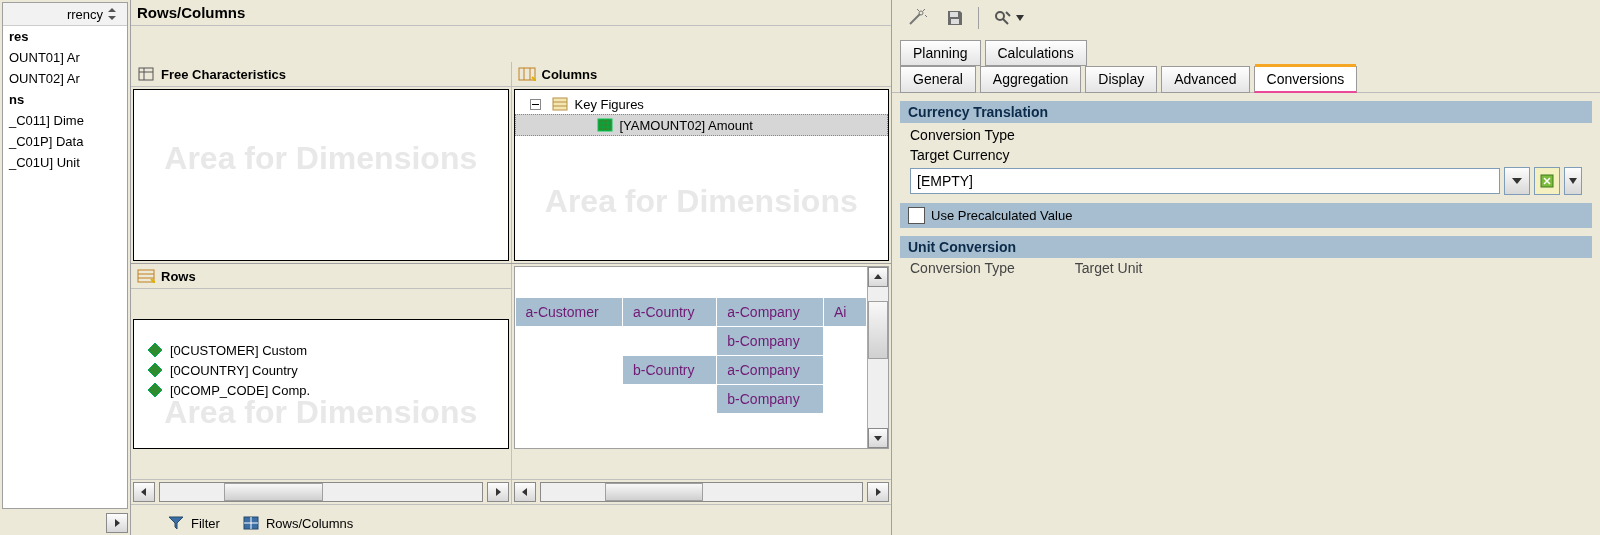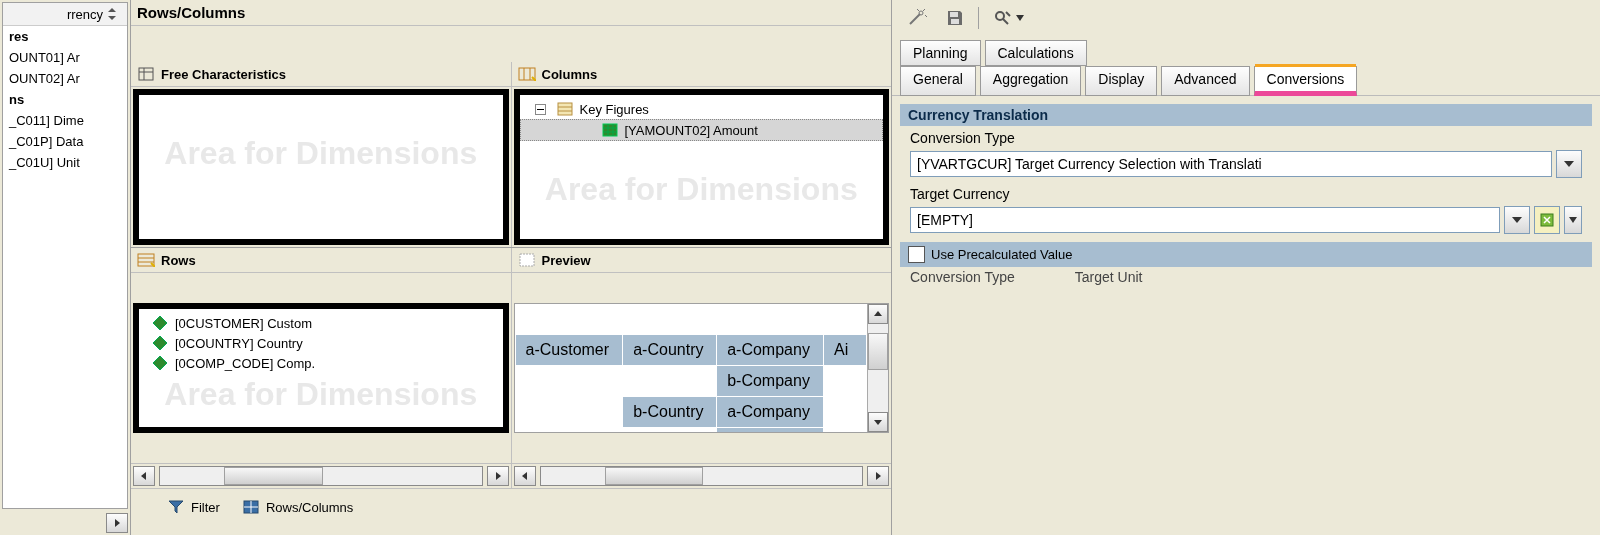--- a/index.html
+++ b/index.html
@@ -2,54 +2,54 @@
 <html><head>
 <meta charset="utf-8">
 <style>
 html,body{margin:0;padding:0;font-family:Tahoma,Arial,sans-serif;font-size:13px;color:#000;background:#ece9d8;overflow:hidden;}
 .root{display:flex;width:1600px;height:535px;}
 .panel-title{font-weight:700;font-size:15px;padding:4px 6px;border-bottom:1px solid #c0c0c0;background:#ece9d8;}
 .col-left{width:130px;border-right:1px solid #a0a0a0;display:flex;flex-direction:column;}
 .col-mid{width:760px;border-right:1px solid #a0a0a0;display:flex;flex-direction:column;}
 .col-right{flex:1;display:flex;flex-direction:column;}
 .section-hdr{display:flex;align-items:center;gap:6px;padding:4px 6px;border-bottom:1px solid #c0c0c0;font-weight:700;}
-.tree-area{position:relative;flex:1;overflow:hidden;background:#fff;border:6px solid #000000;margin:2px;}
+.tree-area{position:relative;flex:1;overflow:hidden;background:#fff;border:1px solid #000000;margin:2px;}
 .watermark{position:absolute;left:10px;right:10px;top:40%;transform:translateY(-50%);font-size:32px;font-weight:700;color:#e8e8e8;text-align:center;line-height:1.0;pointer-events:none;user-select:none;}
 .mid-top{display:flex;flex:1;min-height:0;}
 .mid-top > div{flex:1;display:flex;flex-direction:column;border-right:1px solid #c0c0c0;margin-top:36px;}
 .mid-top > div:last-child{border-right:none;}
 .mid-bottom{display:flex;height:240px;border-top:1px solid #a0a0a0;}
 .mid-bottom > div{flex:1;display:flex;flex-direction:column;border-right:1px solid #c0c0c0;gap:28px;}
 .mid-bottom > div:last-child{border-right:none;}
 .tree-item{display:flex;align-items:center;gap:6px;padding:2px 4px 2px 12px;}
 .tree-item.indent2{padding-left:80px;}
 .tree-item.sel{background:#d6d6d6;border:1px dotted #888;}
 .ico{display:inline-flex;width:18px;height:16px;align-items:center;justify-content:center;}
 svg{display:block;}
 .scrollpair{display:flex;align-items:center;gap:4px;padding:2px;border-top:1px solid #c0c0c0;background:#ece9d8;}
 .scrollbtn{width:20px;height:18px;border:1px solid #8a8a8a;background:linear-gradient(#fdfdfd,#d8d8d8);display:flex;align-items:center;justify-content:center;font-size:11px;color:#333;cursor:pointer;}
 .scrolltrack{flex:1;height:18px;border:1px solid #8a8a8a;background:#efefef;position:relative;}
 .scrollthumb{position:absolute;top:0;bottom:0;left:20%;width:30%;background:linear-gradient(#f8f8f8,#d0d0d0);border:1px solid #a0a0a0;}
-.tabs{display:flex;gap:10px;padding:6px 10px 16px 30px;border-top:1px solid #c0c0c0;background:#ece9d8;}
+.tabs{display:flex;gap:10px;padding:6px 10px 0 30px;border-top:1px solid #c0c0c0;background:#ece9d8;}
 .tab{display:flex;align-items:center;gap:6px;padding:4px 6px;cursor:pointer;}
 .preview-wrap{flex:1;display:flex;overflow:hidden;background:#fff;margin:2px;border:1px solid #a0a0a0;}
 .preview-table{border-collapse:collapse;width:100%;}
-.preview-table td{border:1px solid #fff;background:#a7bdd0;padding:6px 10px;font-size:16px;color:#000000;}
+.preview-table td{border:1px solid #fff;background:#a7bdd0;padding:6px 10px;font-size:14px;color:#701a75;}
 .preview-table td.blank{background:#fff;border:1px solid #fff;}
 .vscroll{width:20px;display:flex;flex-direction:column;background:#ece9d8;border-left:1px solid #aaa;}
 .vscroll .vbtn{height:18px;border:1px solid #8a8a8a;background:linear-gradient(#fdfdfd,#d8d8d8);display:flex;align-items:center;justify-content:center;font-size:10px;cursor:pointer;}
 .vscroll .vtrack{flex:1;background:#efefef;position:relative;}
 .vscroll .vthumb{position:absolute;left:0;right:0;top:10%;height:40%;background:linear-gradient(#f8f8f8,#d0d0d0);border:1px solid #a0a0a0;}
 .prop-head{padding:6px 8px;font-size:16px;border:1px solid #bbb;background:#fff;margin:4px;}
 .toolbar{display:flex;align-items:center;gap:8px;padding:4px 10px;}
 .toolbar .tbtn{width:28px;height:26px;border:1px solid transparent;display:flex;align-items:center;justify-content:center;cursor:pointer;}
 .tsep{width:1px;height:22px;background:#a0a0a0;}
 .rtabs{display:flex;flex-wrap:wrap;gap:4px;padding:0 8px;margin-top:4px;}
 .rtab{border:1px solid #9a9a9a;background:linear-gradient(#fefefe,#e4e4e4);padding:4px 12px;font-size:14px;cursor:pointer;position:relative;}
-.rtab.active{background:#fff;border-bottom:5px solid #ec4899;}
+.rtab.active{background:#fff;border-bottom:2px solid #ec4899;}
 .rtab.active::before{content:"";position:absolute;left:0;right:0;top:-3px;height:3px;background:#f5a623;}
 .group-title{background:#a7bdd0;color:#0b2b4a;font-weight:700;padding:3px 8px;margin-top:8px;font-size:14px;}
 .form-row{padding:4px 10px;}
 .form-label{font-size:14px;padding:4px 10px 0 10px;}
 .combo{display:flex;align-items:center;gap:4px;}
 .combo-input{flex:1;border:1px solid #7f9db9;background:#fff;padding:4px 6px;font-size:14px;height:26px;box-sizing:border-box;}
 .combo-btn{width:24px;height:26px;border:1px solid #7f9db9;background:linear-gradient(#fdfdfd,#d8d8d8);display:flex;align-items:center;justify-content:center;cursor:pointer;}
 .check-row{display:flex;align-items:center;gap:6px;background:#a7bdd0;padding:4px 8px;margin:4px 0 0 0;}
 .checkbox{width:15px;height:15px;border:1px solid #555;background:#fff;cursor:pointer;}
 .left-list{flex:1;background:#fff;border:1px solid #a0a0a0;margin:2px;overflow:hidden;font-size:13px;}
@@ -165,21 +165,21 @@
           <span class="ico">
             <svg width="18" height="14" viewBox="0 0 18 14">
                 <rect x="1" y="1" width="16" height="12" fill="none" stroke="#c08020"></rect>
                 <line x1="1" y1="5" x2="17" y2="5" stroke="#c08020"></line>
                 <line x1="1" y1="9" x2="17" y2="9" stroke="#c08020"></line>
                 <path d="M14 10 L18 14" stroke="#e0b000" stroke-width="2"></path>
               </svg>
           </span>
           <span>Rows</span>
         </div>
-        <div class="tree-area" style="padding-top:4px;">
+        <div class="tree-area" style="padding-top:20px;">
           <div class="tree-item">
             <span class="ico">
               <svg width="16" height="16" viewBox="0 0 16 16">
                   <path d="M8 1 L15 8 L8 15 L1 8 Z" fill="#2e8b2e" stroke="#0a5"></path>
                 </svg>
             </span>
             <span>[0CUSTOMER] Custom</span>
           </div>
           <div class="tree-item">
             <span class="ico">
@@ -210,28 +210,20 @@
             </div>
           <div class="scrollbtn">
               <svg width="8" height="8" viewBox="0 0 8 8">
                 <path d="M2 0 L7 4 L2 8 Z" fill="#333"></path>
               </svg>
             </div>
         </div>
       </div>
 
       <div>
-        <div class="section-hdr">
-          <span class="ico">
-            <svg width="16" height="14" viewBox="0 0 16 14">
-                <rect x="1" y="1" width="14" height="12" fill="#fff" stroke="#aaa" stroke-dasharray="2 1"></rect>
-              </svg>
-          </span>
-          <span>Preview</span>
-        </div>
         <div class="preview-wrap">
           <div style="flex:1;overflow:hidden;">
             <div style="height:30px;"></div>
             <table class="preview-table">
               <tbody>
                   <tr>
                 <td>a-Customer</td>
                 <td>a-Country</td>
                 <td>a-Company</td>
                 <td style="width:22px;">Ai</td>
@@ -351,30 +343,20 @@
       <div class="rtab">General</div>
       <div class="rtab">Aggregation</div>
       <div class="rtab">Display</div>
       <div class="rtab">Advanced</div>
       <div class="rtab active">Conversions</div>
     </div>
 
     <div style="padding:0 8px;border-top:1px solid #bbb;margin-top:-1px;background:#ece9d8;">
       <div class="group-title">Currency Translation</div>
       <div class="form-label">Conversion Type</div>
-      <div class="form-row">
-        <div class="combo">
-          <div class="combo-input">[YVARTGCUR] Target Currency Selection with Translati</div>
-          <div class="combo-btn">
-            <svg width="10" height="6" viewBox="0 0 10 6">
-                <path d="M0 0 L10 0 L5 6 Z" fill="#333"></path>
-              </svg>
-          </div>
-        </div>
-      </div>
 
       <div class="form-label">Target Currency</div>
       <div class="form-row">
         <div class="combo">
           <div class="combo-input">[EMPTY]</div>
           <div class="combo-btn">
             <svg width="10" height="6" viewBox="0 0 10 6">
                 <path d="M0 0 L10 0 L5 6 Z" fill="#333"></path>
               </svg>
           </div>
@@ -390,20 +372,21 @@
               </svg>
           </div>
         </div>
       </div>
 
       <div class="check-row">
         <div class="checkbox"></div>
         <span>Use Precalculated Value</span>
       </div>
 
+      <div class="group-title">Unit Conversion</div>
       <div class="unit-row">
         <span>Conversion Type</span>
         <span>Target Unit</span>
       </div>
     </div>
   </div>
 
 </div>
 
 </body></html>

